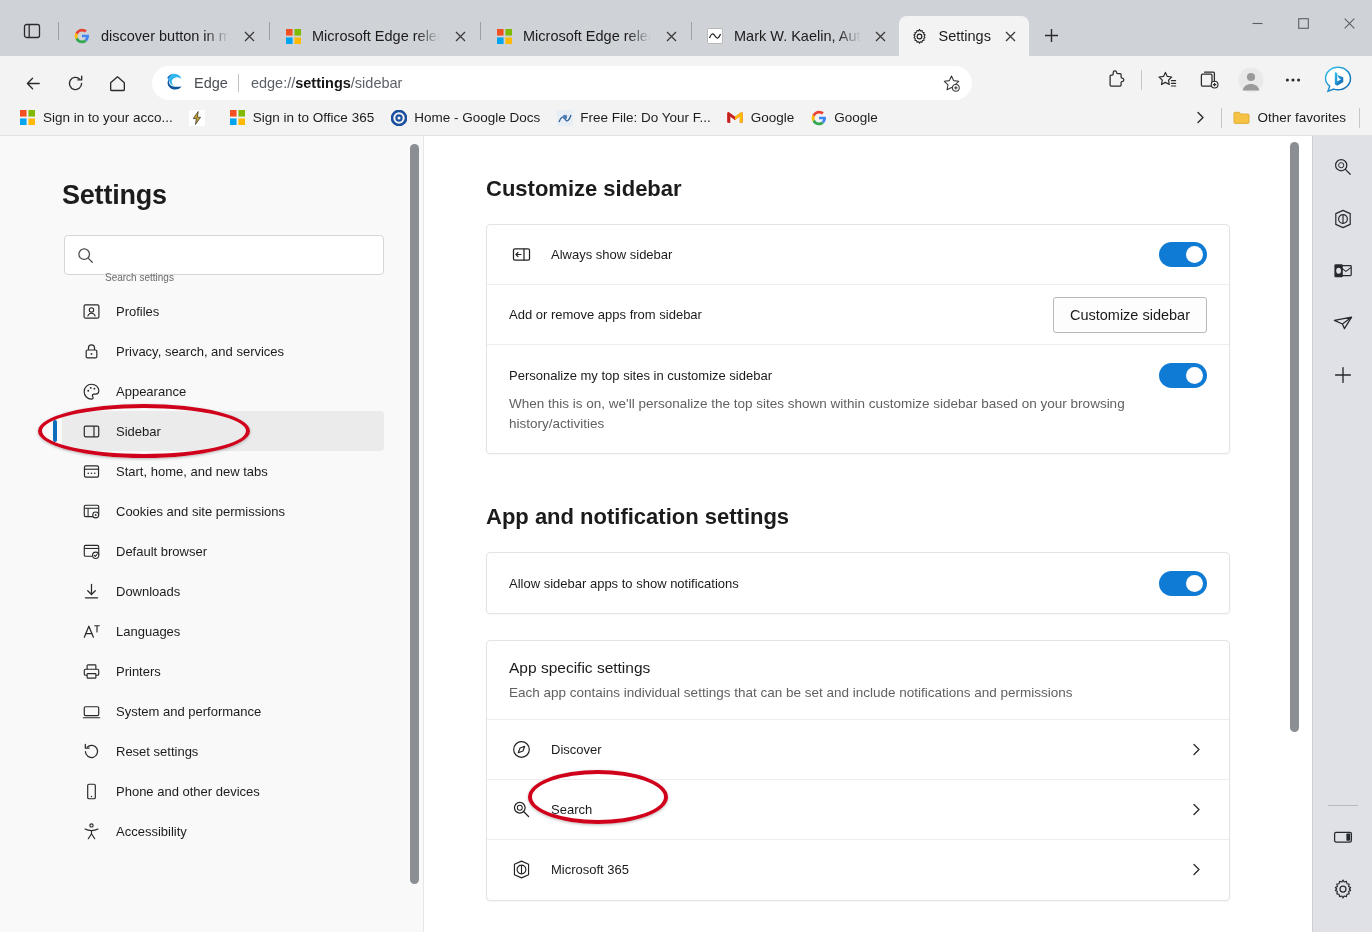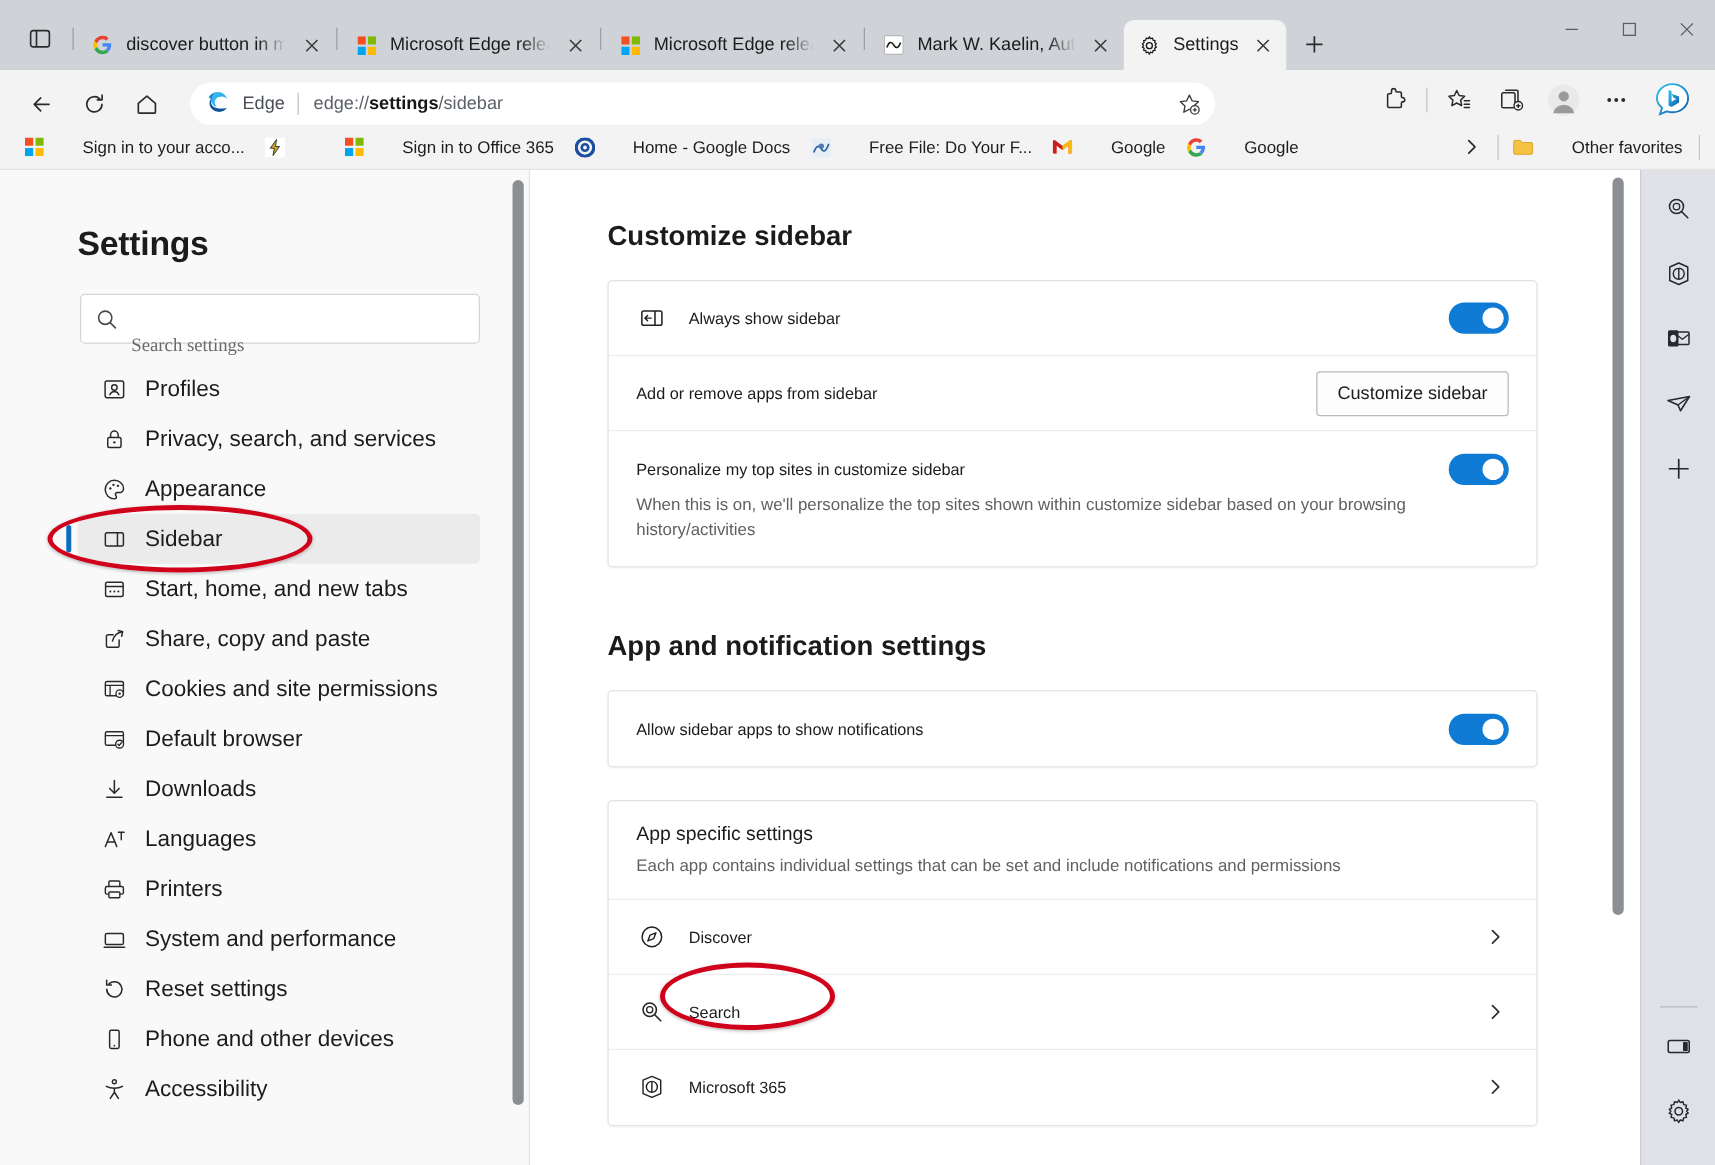--- a/index.html
+++ b/index.html
@@ -95,21 +95,21 @@
                  display: flex; align-items: center; justify-content: center; cursor: pointer; }
 
   
   .favbar {
     position: absolute; left: 0; top: 100px; width: 1372px; height: 36px;
     background: #f3f3f3; display: flex; align-items: center; padding-left: 12px;
     border-bottom: 1px solid #e3e3e3;
   }
   .fav {
     display: flex; align-items: center; height: 26px; padding: 0 7px;
-    border-radius: 4px; cursor: pointer; margin-right: 2px; flex: 0 0 auto; gap: 23px;
+    border-radius: 4px; cursor: pointer; margin-right: 2px; flex: 0 0 auto;
   }
   .fav .fav-ic { width: 17px; height: 17px; flex: 0 0 17px; margin-right: 7px;
                  display: flex; align-items: center; justify-content: center; }
   .fav .fav-txt { font-size: 13.5px; color: #1d1d1d; white-space: nowrap; }
   .fav-overflow { width: 26px; height: 26px; display: flex; align-items: center;
                   justify-content: center; color: #2b2b2b; cursor: pointer; margin: 0 4px; }
   .favbar-right { margin-left: auto; display: flex; align-items: center; padding-right: 8px; }
 
   
   .page {
@@ -128,39 +128,39 @@
   }
   .search-settings {
     margin: 24px 0 0 64px; width: 320px; height: 40px;
     background: #ffffff; border: 1px solid #d6d6d6; border-radius: 4px;
     display: flex; align-items: center; padding: 0 10px;
   }
   .search-settings .mag { width: 20px; height: 20px; flex: 0 0 20px;
                           display: flex; align-items: center; justify-content: center;
                           color: #4a4a4a; margin-right: 10px; }
   .search-settings input {
-    border: 0; outline: 0; background: transparent; font-size: 15px;
-    color: #1c1c1c; width: 100%; font-family: Liberation Serif, serif; margin-top: 44px;
+    border: 0; outline: 0; background: transparent; font-size: 10px;
+    color: #1c1c1c; width: 100%; font-family: Liberation Sans, sans-serif; margin-top: 44px;
   }
   .search-settings input::placeholder { color: #6a6a6a; }
 
   .nav-list { margin-top: 16px; }
   .nav-item {
     position: relative; display: flex; align-items: center;
     height: 40px; margin-left: 62px; width: 322px;
     padding-left: 18px; border-radius: 4px; cursor: pointer;
   }
   .nav-item.selected { background: #ebebeb; }
   .nav-item.selected::before {
     content: ""; position: absolute; left: -9px; top: 9px;
     width: 4px; height: 22px; background: #0f6cbd; border-radius: 2px;
   }
   .nav-ic { width: 22px; height: 22px; flex: 0 0 22px; margin-right: 14px;
             display: flex; align-items: center; justify-content: center; color: #27292b; }
-  .nav-label { font-size: 18px; color: #1c1c1c; white-space: nowrap; }
+  .nav-label { font-size: 13px; color: #1c1c1c; white-space: nowrap; }
 
   .nav-scrollbar {
     position: absolute; left: 410px; top: 8px; width: 9px; height: 740px;
     background: #8b8f94; border-radius: 5px; cursor: pointer;
   }
 
   
   .content {
     flex: 1 1 auto; height: 796px; position: relative;
     background: #ffffff; overflow: hidden;
@@ -620,30 +620,20 @@
               <rect x="2.6" y="4" width="14.8" height="12" rx="1.5" stroke="currentColor" stroke-width="1.25"></rect>
               <path d="M2.6 7.6 H17.4" stroke="currentColor" stroke-width="1.2"></path>
               <circle cx="6.6" cy="11.8" r="0.85" fill="currentColor"></circle>
               <circle cx="10" cy="11.8" r="0.85" fill="currentColor"></circle>
               <circle cx="13.4" cy="11.8" r="0.85" fill="currentColor"></circle>
             </svg>
           </span>
           <span class="nav-label">Start, home, and new tabs</span>
         </div>
 
-        <div class="nav-item">
-          <span class="nav-ic">
-            <svg width="19" height="19" viewBox="0 0 20 20" fill="none">
-              <path d="M14 10.6 V15.4 a1.3 1.3 0 0 1-1.3 1.3 H4.6 A1.3 1.3 0 0 1 3.3 15.4 V7.4 A1.3 1.3 0 0 1 4.6 6.1 H9" stroke="currentColor" stroke-width="1.25" stroke-linecap="round"></path>
-              <path d="M8.4 11.4 C9.6 6.4 13 4.2 16.8 3.6" stroke="currentColor" stroke-width="1.25" stroke-linecap="round"></path>
-              <path d="M13.2 2.6 L17 3.6 L16.1 7.4" stroke="currentColor" stroke-width="1.25" stroke-linecap="round" stroke-linejoin="round"></path>
-            </svg>
-          </span>
-          <span class="nav-label">Share, copy and paste</span>
-        </div>
 
         <div class="nav-item">
           <span class="nav-ic">
             <svg width="19" height="19" viewBox="0 0 20 20" fill="none">
               <rect x="2.4" y="3.4" width="15.2" height="12" rx="1.4" stroke="currentColor" stroke-width="1.2"></rect>
               <path d="M2.4 6.6 H17.6" stroke="currentColor" stroke-width="1.1"></path>
               <path d="M6.4 6.6 V15.4" stroke="currentColor" stroke-width="1.1"></path>
               <circle cx="14.4" cy="13.6" r="3.1" fill="#f9f9f9" stroke="currentColor" stroke-width="1.1"></circle>
               <circle cx="14.4" cy="13.6" r="1" fill="currentColor"></circle>
             </svg>

